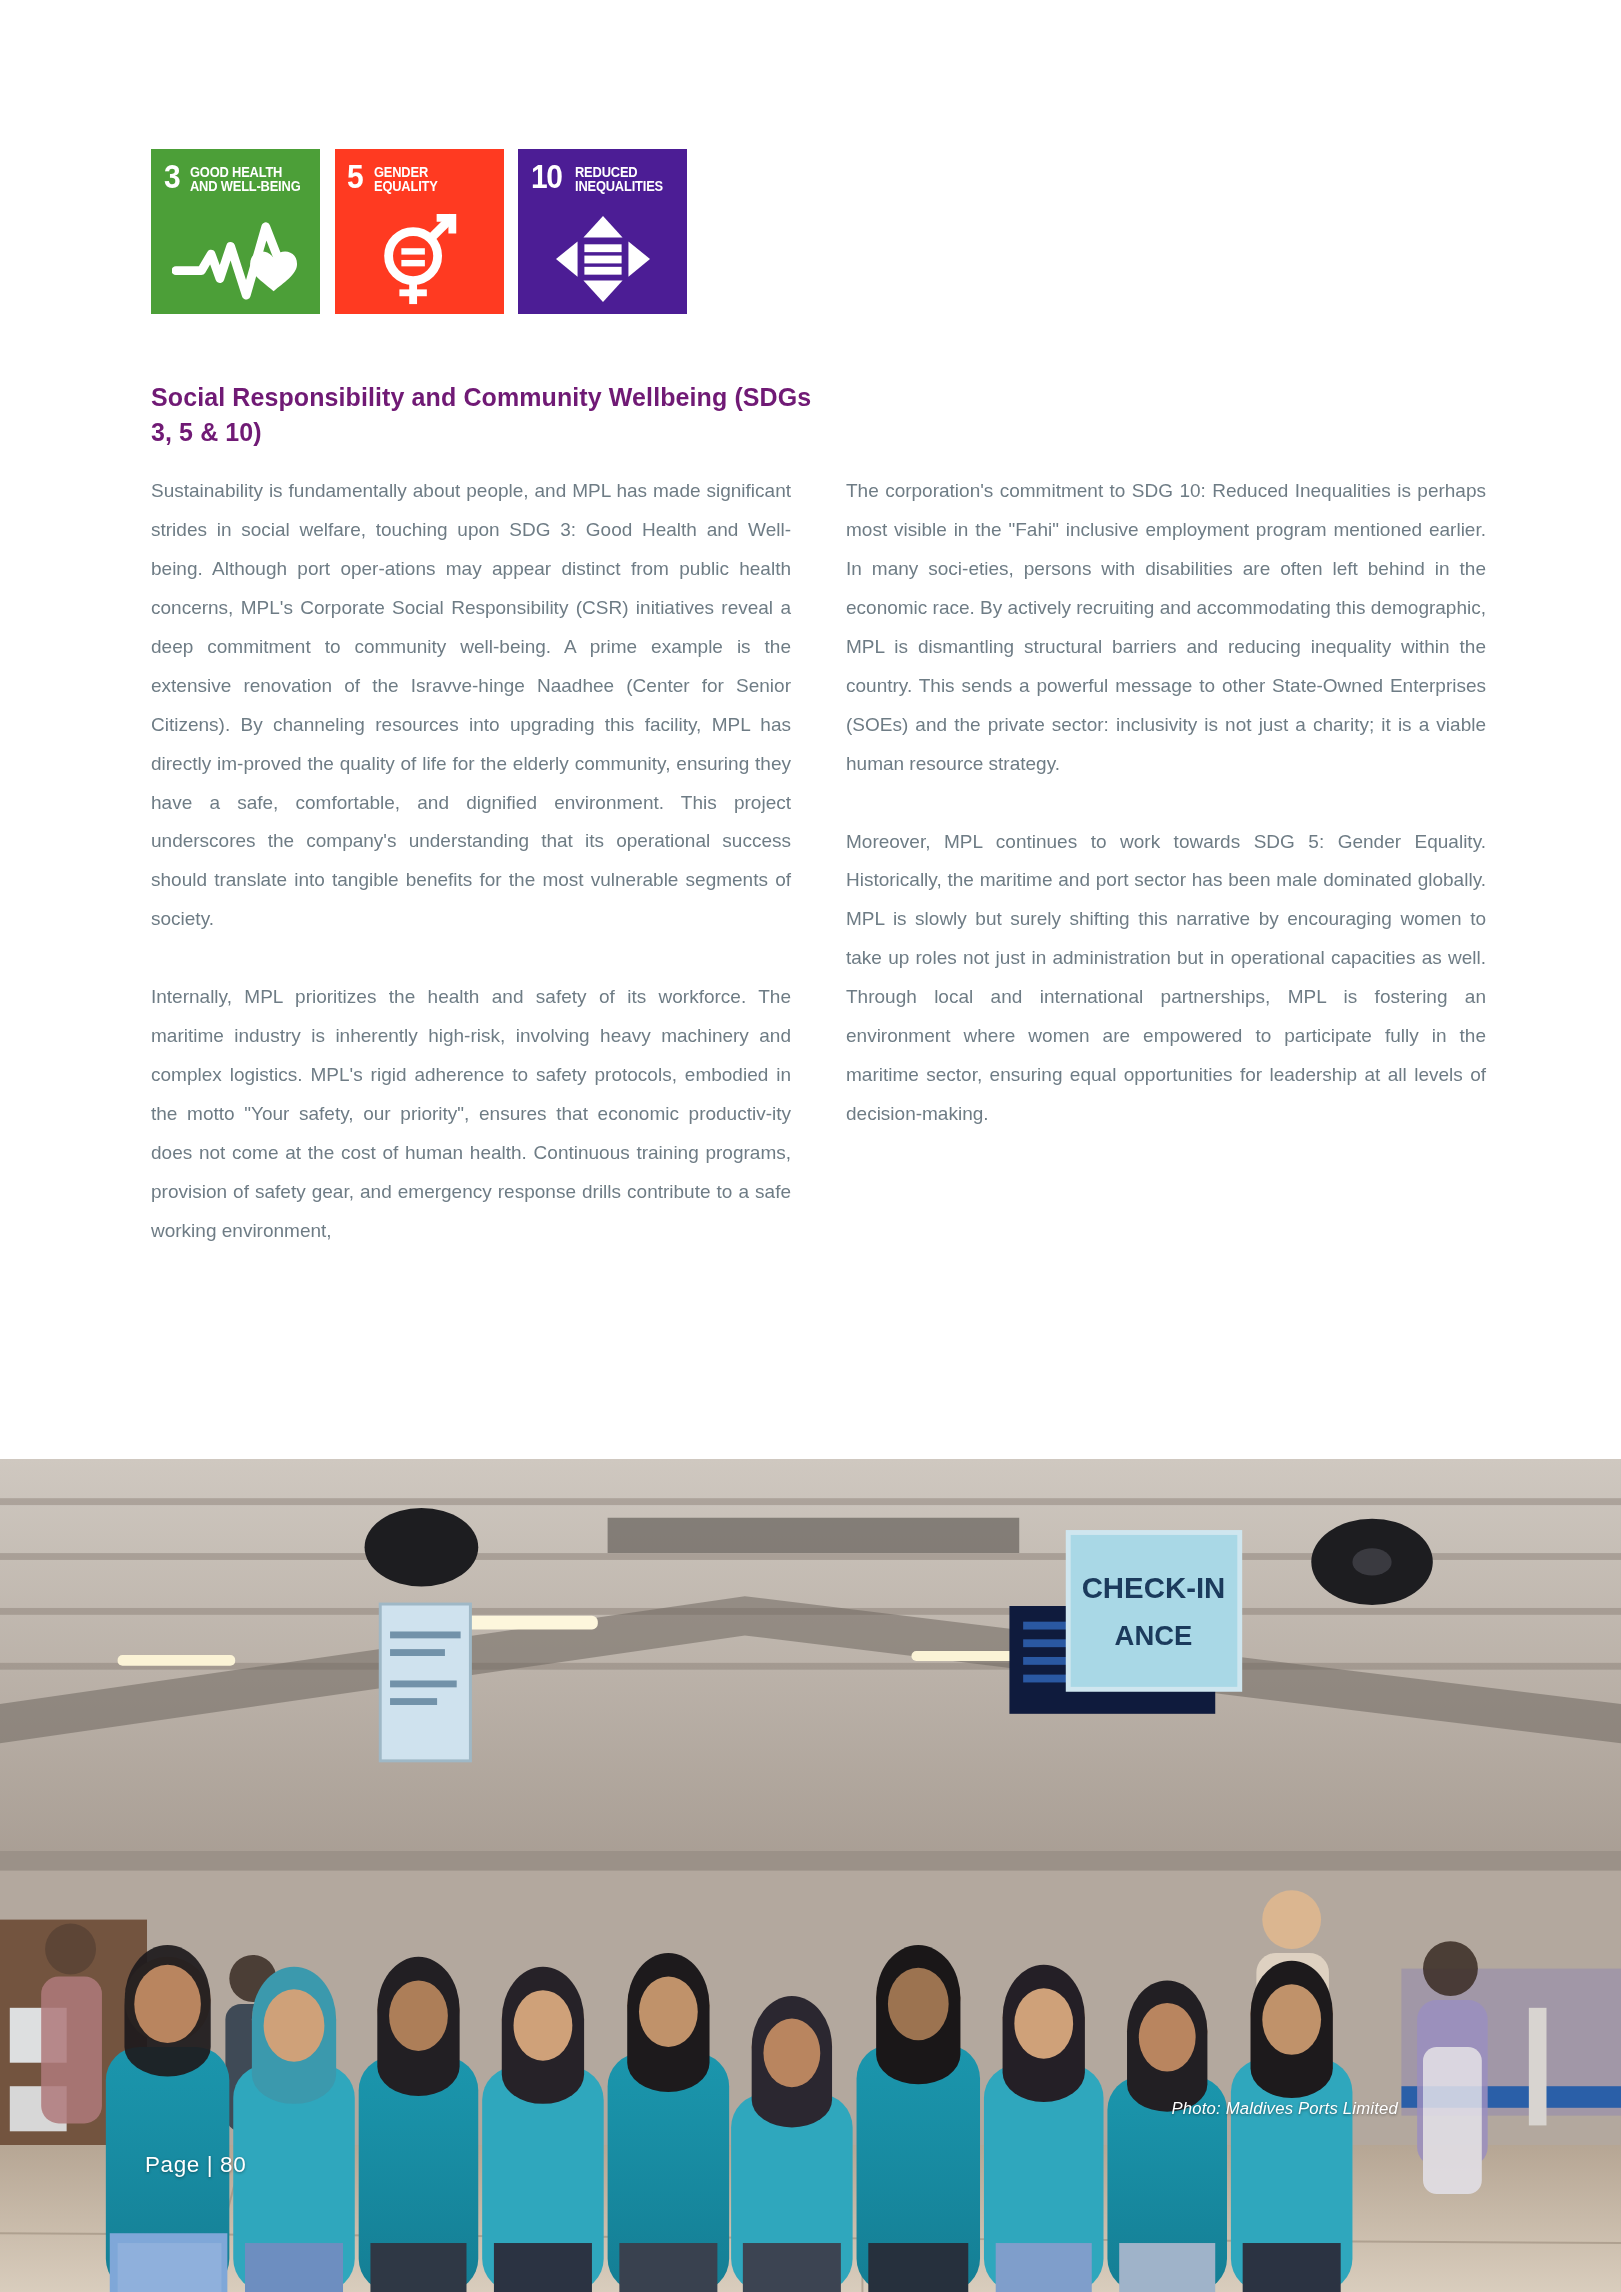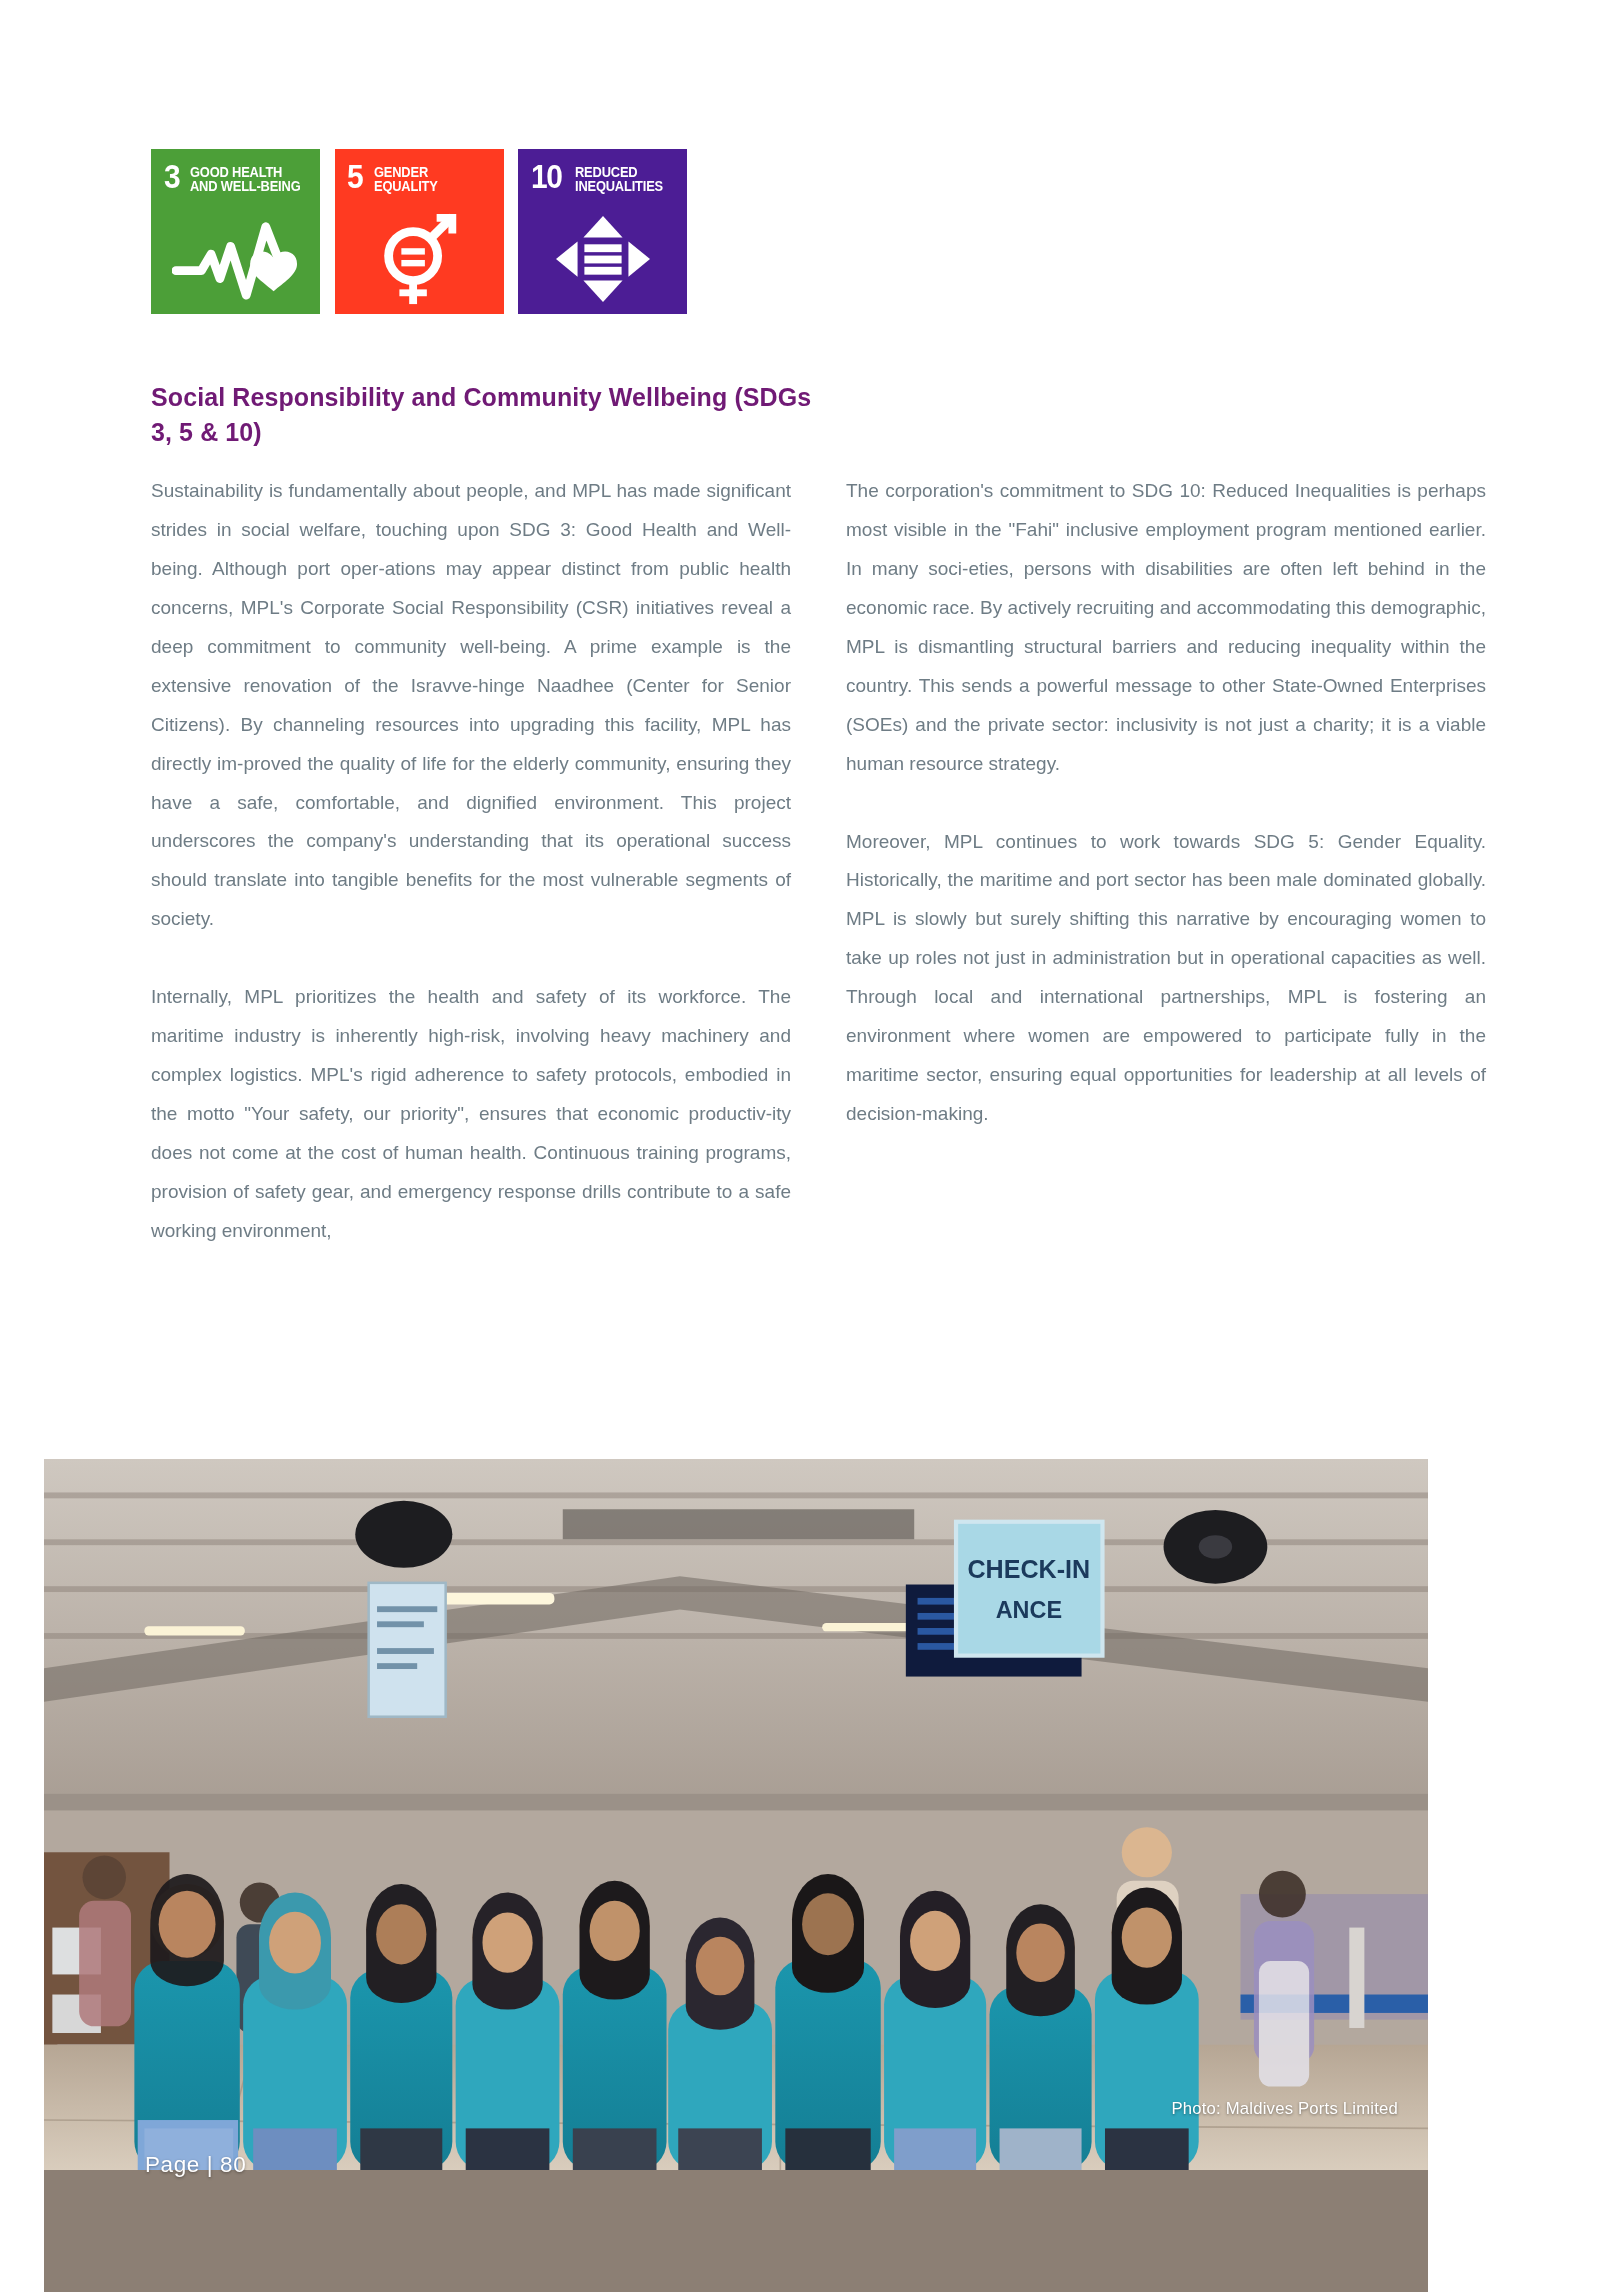--- a/index.html
+++ b/index.html
@@ -107,36 +107,36 @@
     hyphens: manual;
     letter-spacing: 0px;
   }
   .col p:last-child { margin-bottom: 0; }
 
   
   .photo-wrap {
     position: absolute;
     left: 0;
     top: 1459px;
-    width: 1384px;
+    width: 1621px;
     height: 833px;
     overflow: hidden;
     background: #8c7f74;
-    margin-left: 44px;
   }
   .photo-canvas {
     position: absolute;
     inset: 0;
   }
   .photo-credit {
     position: absolute;
     right: 223px;
     top: 2099px;
     color: #ffffff;
     font-size: 16.7px;
+    font-style: italic;
     letter-spacing: 0.2px;
     text-shadow: 0 1px 2.9px rgba(0,0,0,0.45);
   }
   .page-number {
     position: absolute;
     left: 145px;
     top: 2152px;
     color: #ffffff;
     font-size: 22.5px;
     letter-spacing: 0.6px;

